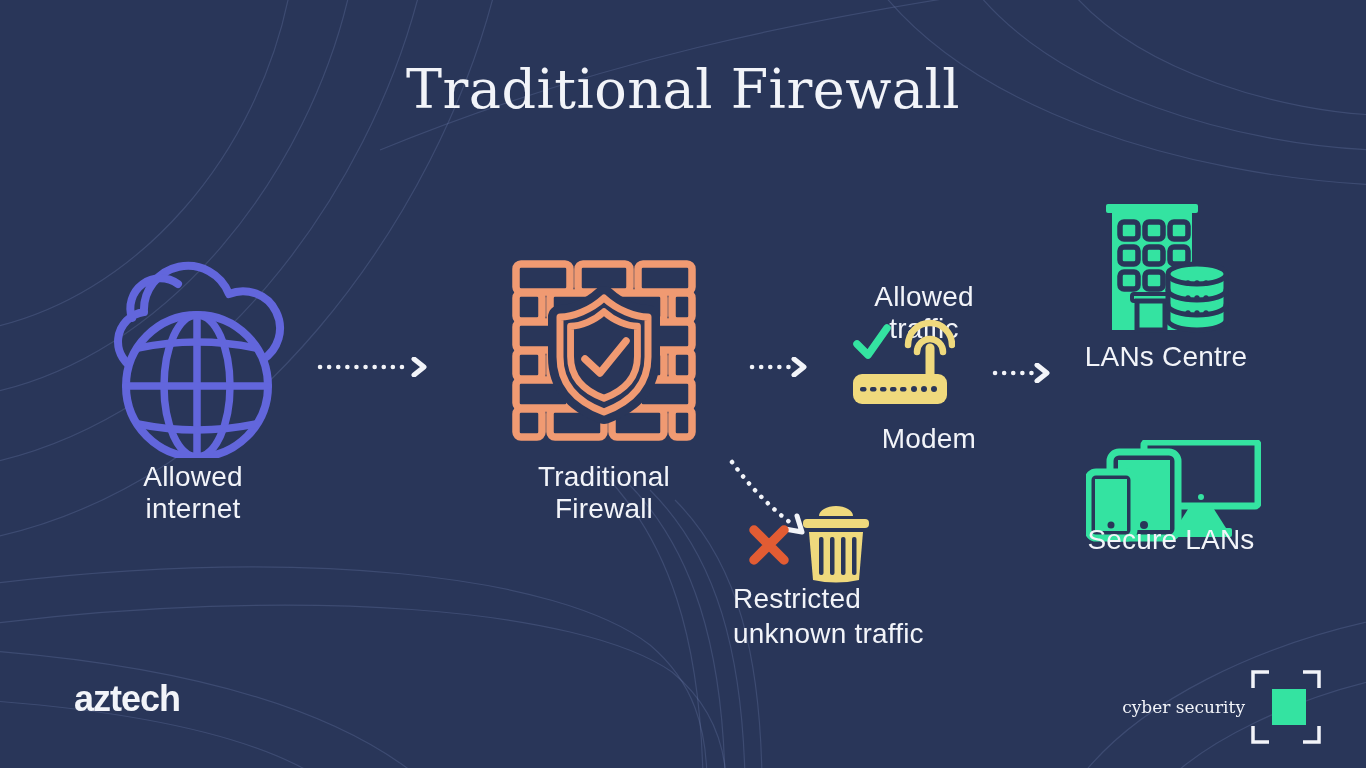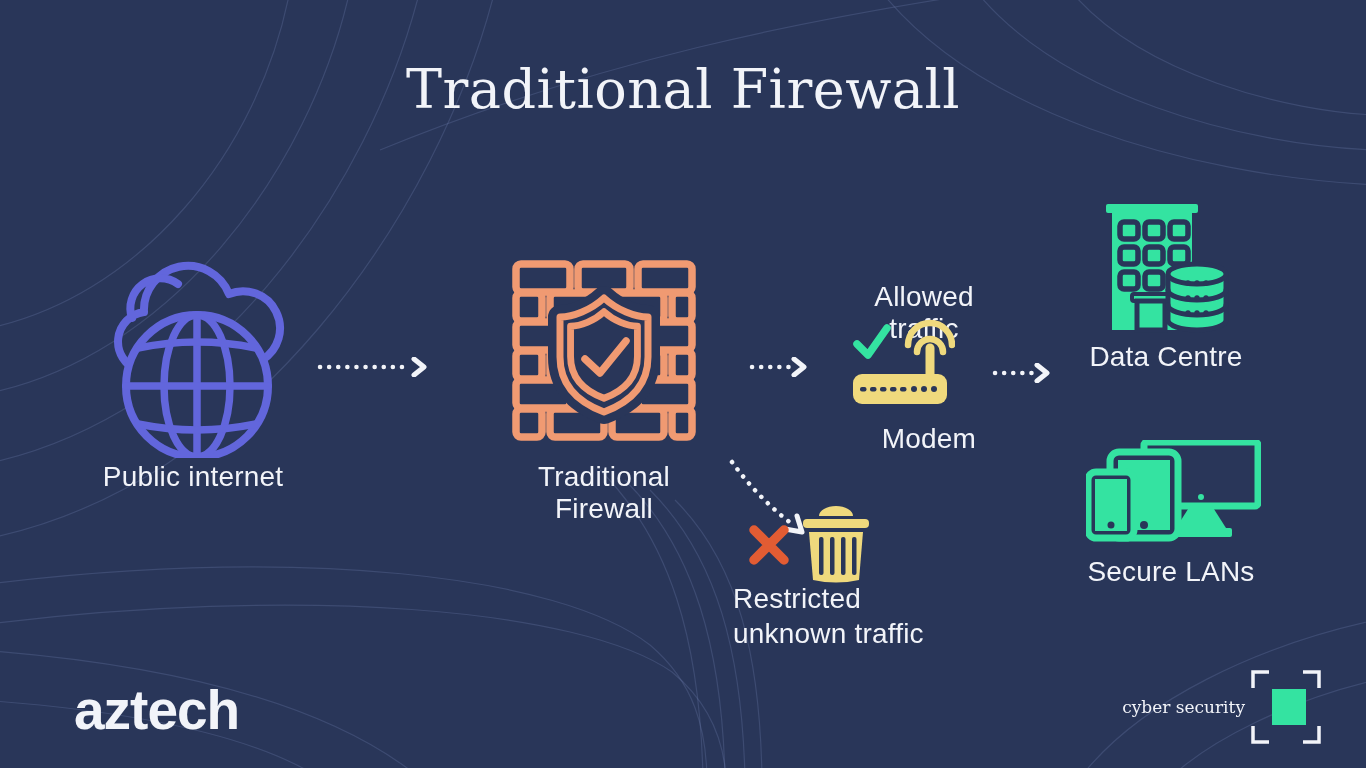--- a/index.html
+++ b/index.html
@@ -18,21 +18,21 @@
          font-family:"DejaVu Serif",serif;font-size:54px;font-weight:500;letter-spacing:.5px;}
   .label{color:var(--c-text);font-size:28px;letter-spacing:.2px;}
   .center{text-align:center;}
   
   .f0{fill:none}.fy{fill:var(--c-yellow)}.fg{fill:var(--c-green)}.fn{fill:var(--c-background)}
   .sp{stroke:var(--c-purple)}.so{stroke:var(--c-orange)}.sy{stroke:var(--c-yellow)}
   .sg{stroke:var(--c-green)}.sr{stroke:var(--c-red)}.sn{stroke:var(--c-background)}
   .sw{stroke:var(--c-text)}
   .rc{stroke-linecap:round;stroke-linejoin:round}
   .dots{stroke-dasharray:0.1 9;}
-  .footer-brand{left:74px;top:678px;color:var(--c-text);font-size:55px;font-weight:700;letter-spacing:-1px;}
+  .footer-brand{left:74px;top:678px;color:var(--c-text);font-size:36px;font-weight:700;letter-spacing:-1px;}
   .footer-tag{right:121px;top:697px;color:var(--c-text);font-family:"DejaVu Serif",serif;font-size:17px;}
 </style>
 </head>
 <body>
 
 <div class="stage">
 
   <svg class="abs bg-lines" viewBox="0 0 1366 768">
     <path d="M -20 330 C 140 300 260 150 290 -10"></path>
     <path d="M -20 395 C 170 360 310 170 350 -10"></path>
@@ -59,21 +59,21 @@
   <svg class="abs" style="left:102px;top:240px;" width="190" height="218" viewBox="0 0 190 218">
     <path class="f0 sp rc" stroke-width="8" d="M 36 130 A 30 30 0 0 1 42 72 A 44 44 0 0 1 127 54 A 37 37 0 0 1 160 120"></path>
     <path class="f0 sp rc" stroke-width="8" d="M 30 78 A 30 30 0 0 1 76 44"></path>
     <circle class="fn sp" stroke-width="8" cx="95" cy="146" r="71"></circle>
     <path class="f0 sp rc" stroke-width="7.5" d="M 95 75 V 217"></path>
     <ellipse class="f0 sp" stroke-width="7.5" cx="95" cy="146" rx="33" ry="71"></ellipse>
     <path class="f0 sp rc" stroke-width="7.5" d="M 24 146 H 166"></path>
     <path class="f0 sp rc" stroke-width="7.5" d="M 36 108 Q 95 96 154 108"></path>
     <path class="f0 sp rc" stroke-width="7.5" d="M 36 184 Q 95 196 154 184"></path>
   </svg>
-  <div class="abs label center" style="left:93px;top:461px;width:200px;">Public internet</div>
+  <div class="abs label center" style="left:93px;top:461px;width:200px;">Allowed internet</div>
 
   <svg class="abs" style="left:316px;top:357px;" width="114" height="20" viewBox="0 0 114 20">
     <path class="f0 sw rc dots" stroke-width="4.5" d="M 4 10 H 94"></path>
     <polyline class="f0 sw rc" stroke-width="5" points="98,2 108,10 98,18"></polyline>
   </svg>
 
   <svg class="abs" style="left:512px;top:260px;" width="184" height="184" viewBox="0 0 184 184">
     <g class="f0 so" stroke-width="7.5" stroke-linejoin="round">
       <rect x="4" y="4" width="54" height="28" rx="5"></rect>
         <rect x="66" y="4" width="52" height="28" rx="5"></rect>
@@ -160,21 +160,21 @@
         <circle cx="97" cy="81" r="2.7"></circle>
         <circle cx="106" cy="81" r="2.7"></circle>
       <circle cx="88" cy="96" r="2.7"></circle>
         <circle cx="97" cy="96" r="2.7"></circle>
         <circle cx="106" cy="96" r="2.7"></circle>
       <circle cx="88" cy="111" r="2.7"></circle>
         <circle cx="97" cy="111" r="2.7"></circle>
         <circle cx="106" cy="111" r="2.7"></circle>
     </g>
   </svg>
-  <div class="abs label center" style="left:1066px;top:341px;width:200px;">Data Centre</div>
+  <div class="abs label center" style="left:1066px;top:341px;width:200px;">LANs Centre</div>
 
   <svg class="abs" style="left:726px;top:456px;" width="92" height="92" viewBox="0 0 92 92">
     <path class="f0 sw rc dots" stroke-width="4.5" d="M 6 6 Q 32 42 66 68"></path>
     <polyline class="f0 sw rc" stroke-width="5" points="71,60 76,76 59,73"></polyline>
   </svg>
 
   <svg class="abs" style="left:748px;top:524px;" width="42" height="42" viewBox="0 0 42 42">
     <path class="f0 sr rc" stroke-width="9.5" d="M 6 6 L 36 36 M 36 6 L 6 36"></path>
   </svg>
   <svg class="abs" style="left:800px;top:504px;" width="72" height="82" viewBox="0 0 72 82">
@@ -195,21 +195,21 @@
     <circle class="fg" cx="115" cy="57" r="3"></circle>
     <path class="fg" d="M 104 66 L 126 66 L 140 88 L 90 88 Z"></path>
     <rect class="fg" x="84" y="88" width="62" height="9" rx="2"></rect>
     <rect class="fn sg" stroke-width="7" x="24" y="12" width="68" height="86" rx="9"></rect>
     <rect class="fg" x="32" y="20" width="52" height="70"></rect>
     <circle class="fn" cx="58" cy="85" r="4"></circle>
     <rect class="fn sg" stroke-width="7" x="2" y="32" width="46" height="66" rx="8"></rect>
     <rect class="fg" x="9" y="39" width="32" height="52"></rect>
     <circle class="fn" cx="25" cy="85" r="3.5"></circle>
   </svg>
-  <div class="abs label center" style="left:1071px;top:556px;width:200px;">Secure LANs</div>
+  <div class="abs label center" style="left:1071px;top:524px;width:200px;">Secure LANs</div>
 
   <div class="abs footer-brand">aztech</div>
   <div class="abs footer-tag">cyber security</div>
   <svg class="abs" style="left:1251px;top:670px;" width="70" height="74" viewBox="0 0 70 74">
     <g class="f0 sw" stroke-width="3.5">
       <path d="M 2 18 L 2 2 L 18 2"></path>
       <path d="M 52 2 L 68 2 L 68 18"></path>
       <path d="M 68 56 L 68 72 L 52 72"></path>
       <path d="M 18 72 L 2 72 L 2 56"></path>
     </g>

